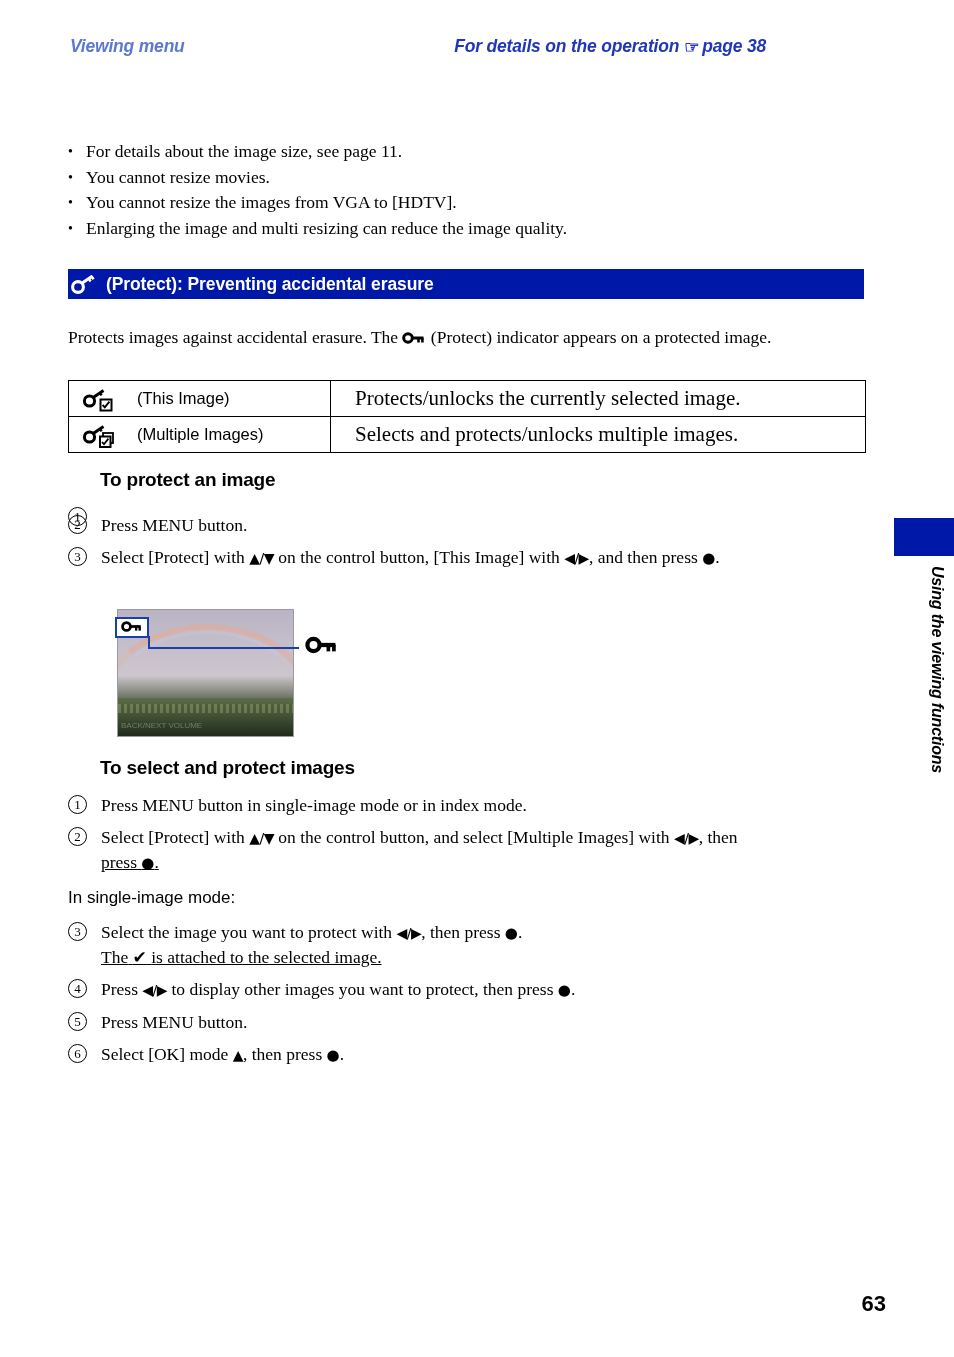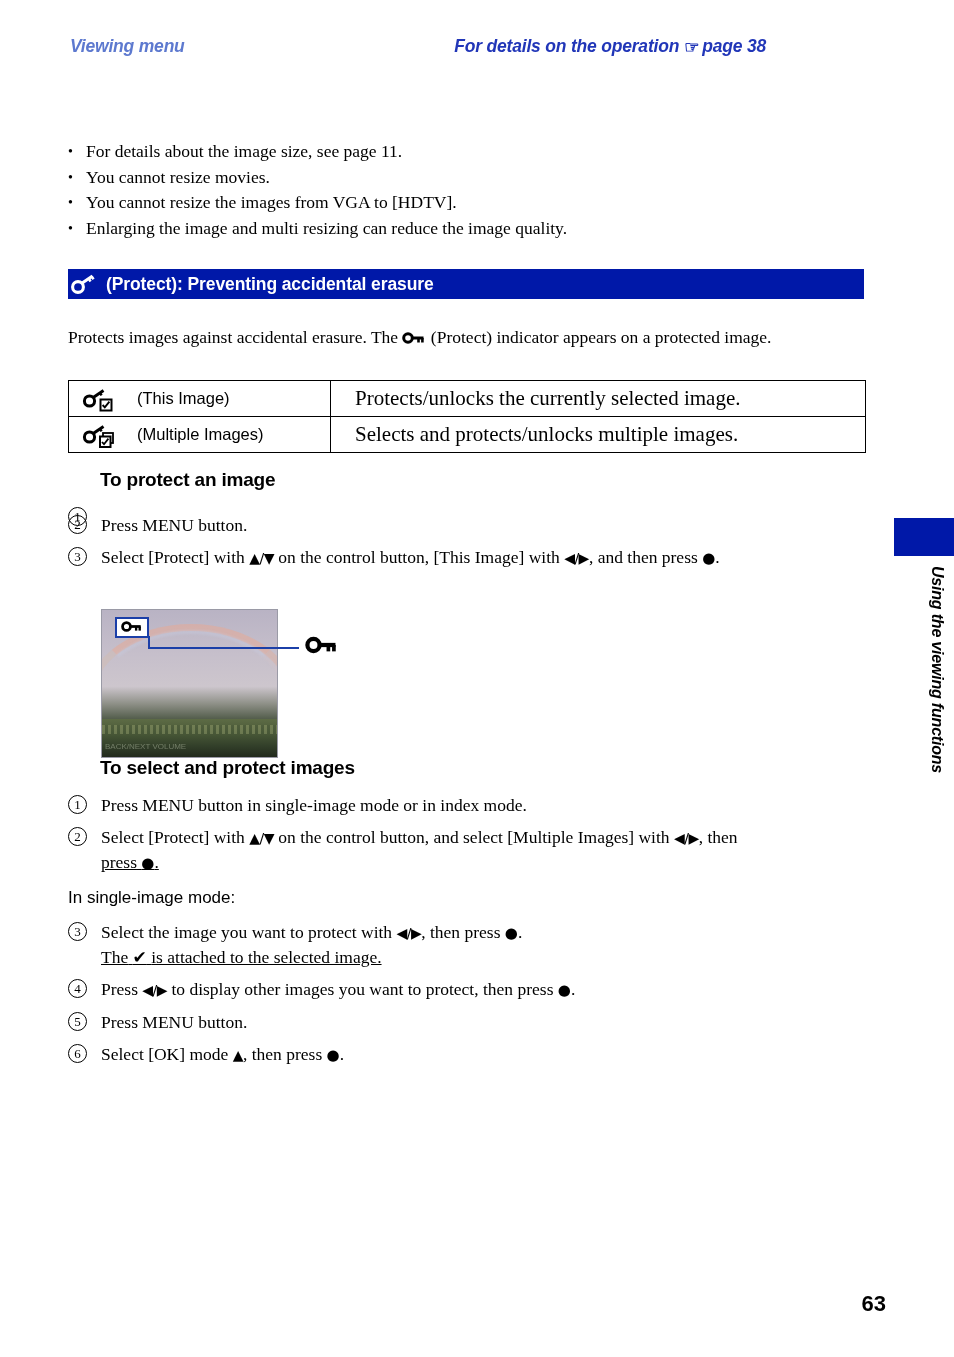--- a/index.html
+++ b/index.html
@@ -161,22 +161,22 @@
   }
   .step .l2 { display: block; text-decoration: underline; }
 
   .ctl { font-family: "DejaVu Sans", sans-serif; font-size: 14px; letter-spacing: -0.5px; }
   .dot { font-family: "DejaVu Sans", sans-serif; font-size: 15px; }
   .tick { font-family: "DejaVu Sans", sans-serif; font-weight: bold; font-size: 17px; }
 
   
   .illus { position: absolute; left: 101px; top: 609px; width: 300px; height: 130px; }
   .photo {
-    position: absolute; left: 0; top: 0;
-    width: 177px; height: 149px;
+    position: absolute; left: 16px; top: 0;
+    width: 177px; height: 128px;
     border: 1px solid #9a9aa6;
     overflow: hidden;
     background:
       linear-gradient(to bottom, #b9b3c4 0%, #c6bfcb 30%, #cdc6cd 52%, #8d8f86 64%, #3d4a35 78%, #2a3326 100%);
   }
   .rainbow {
     position: absolute;
     left: -16px; top: 14px;
     width: 210px; height: 150px;
     border-radius: 50%;

